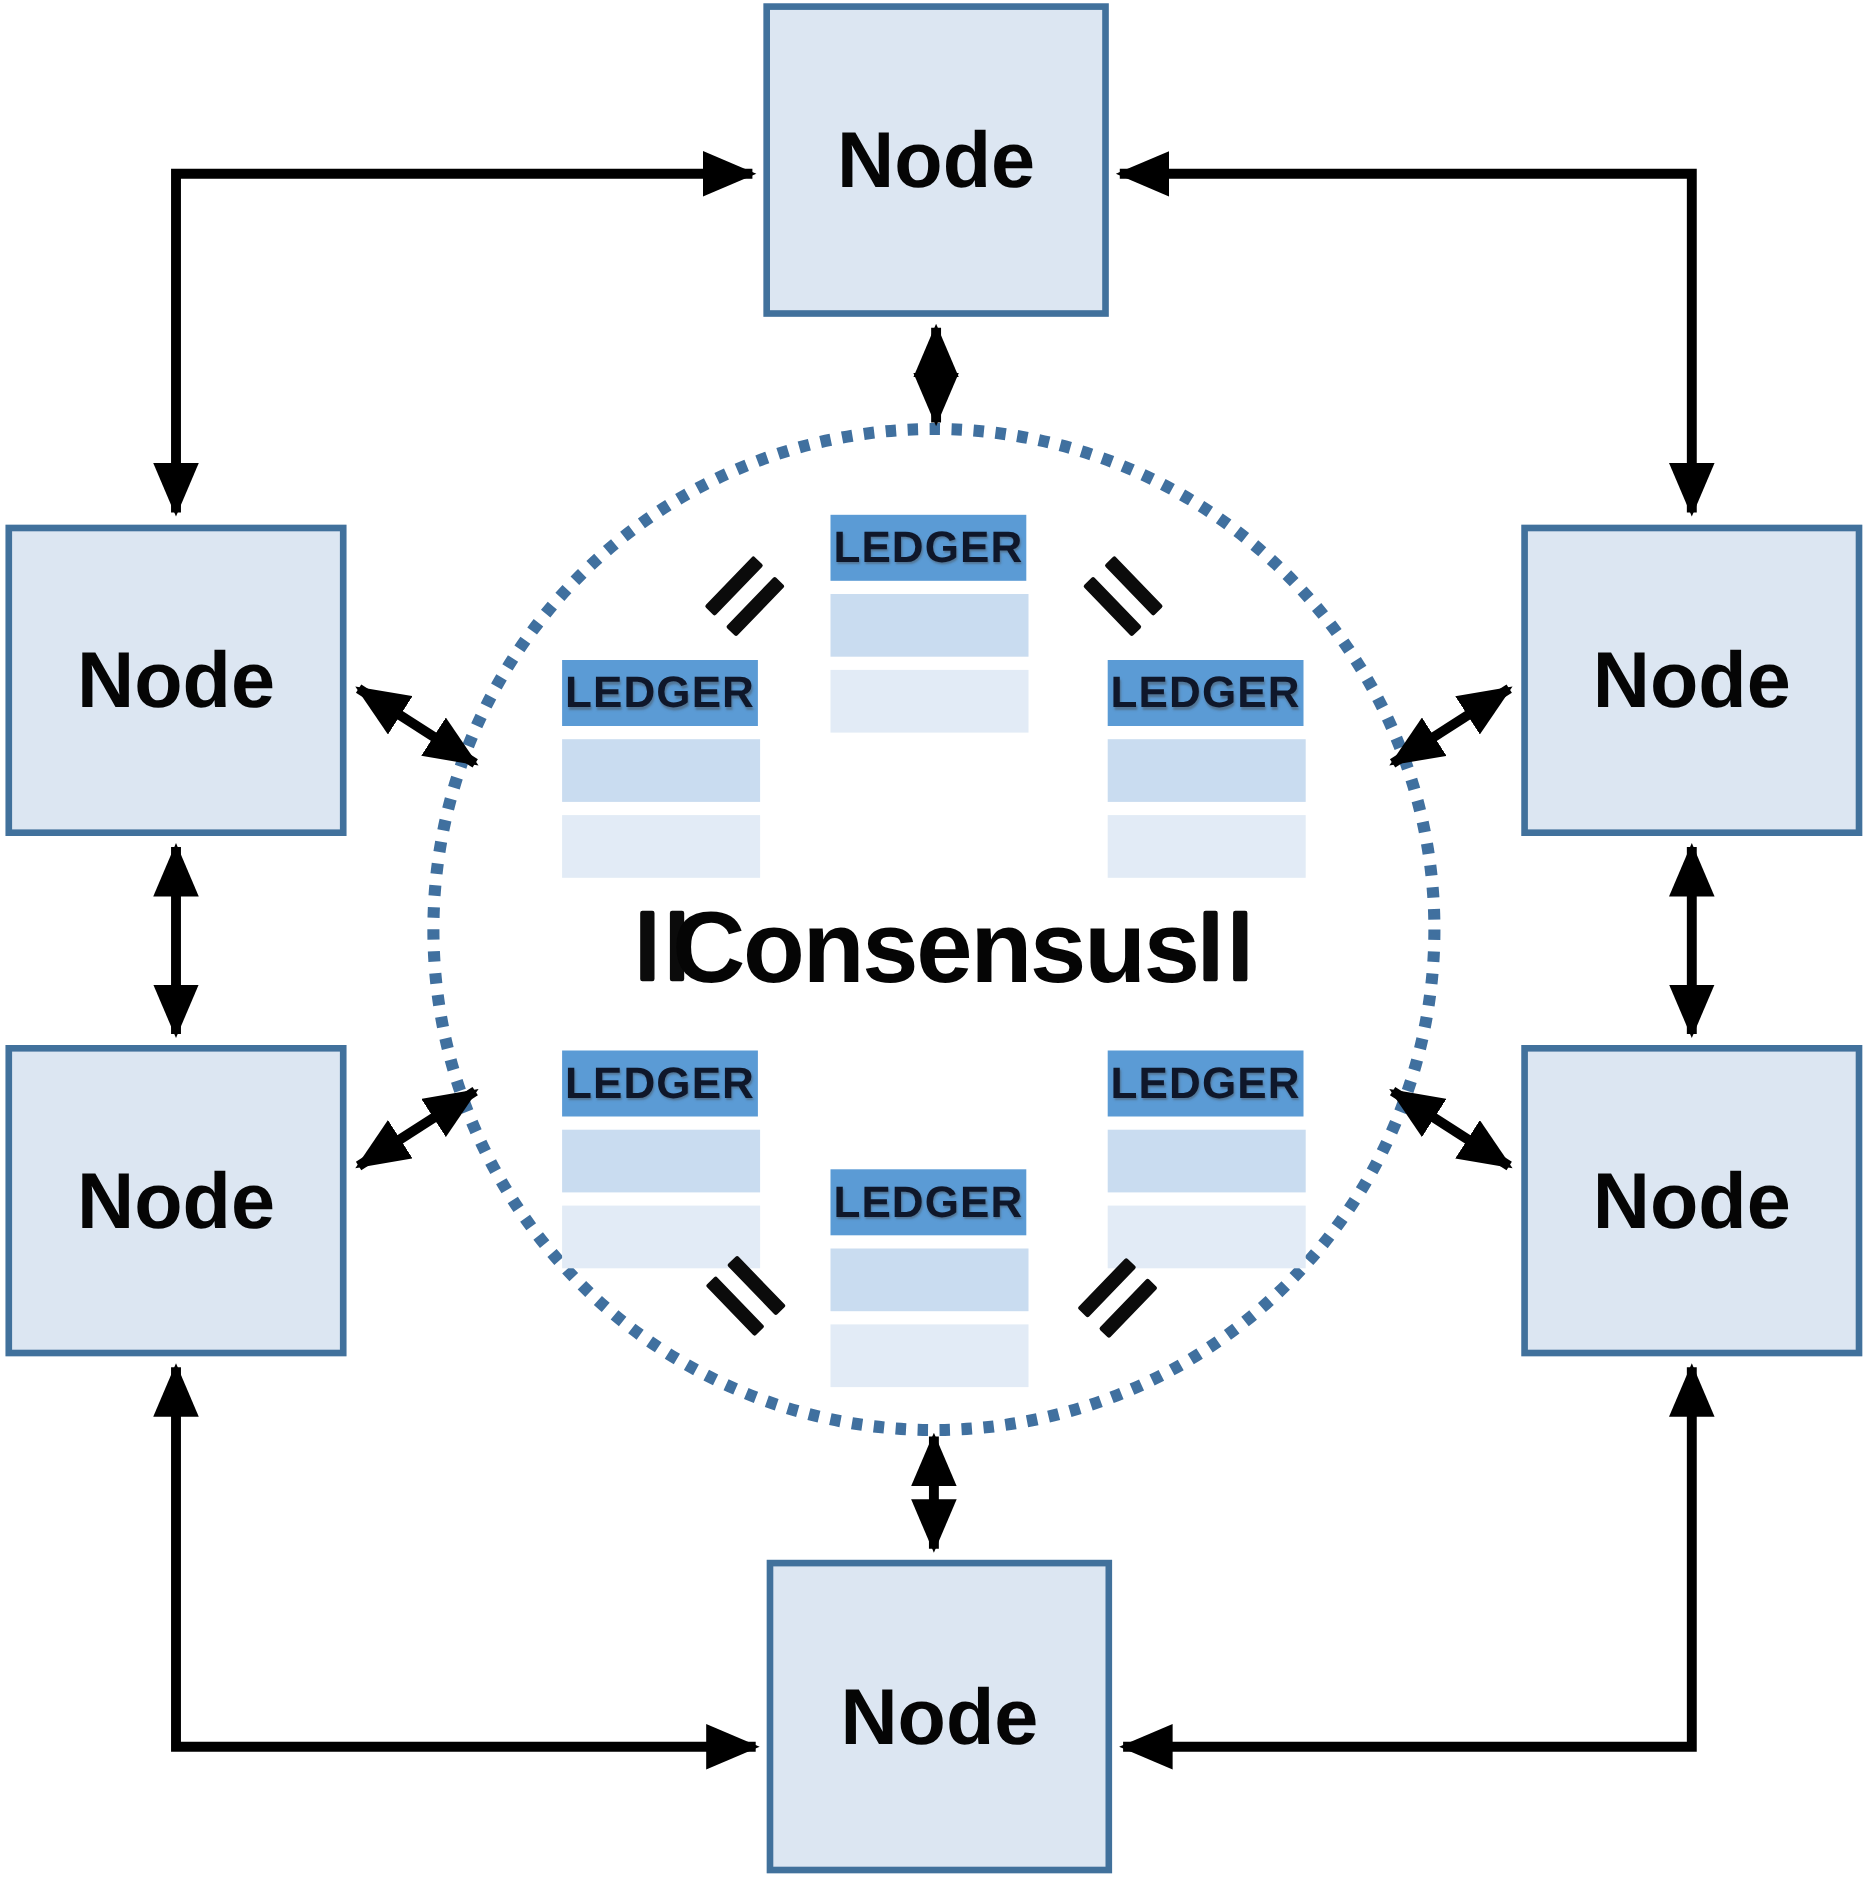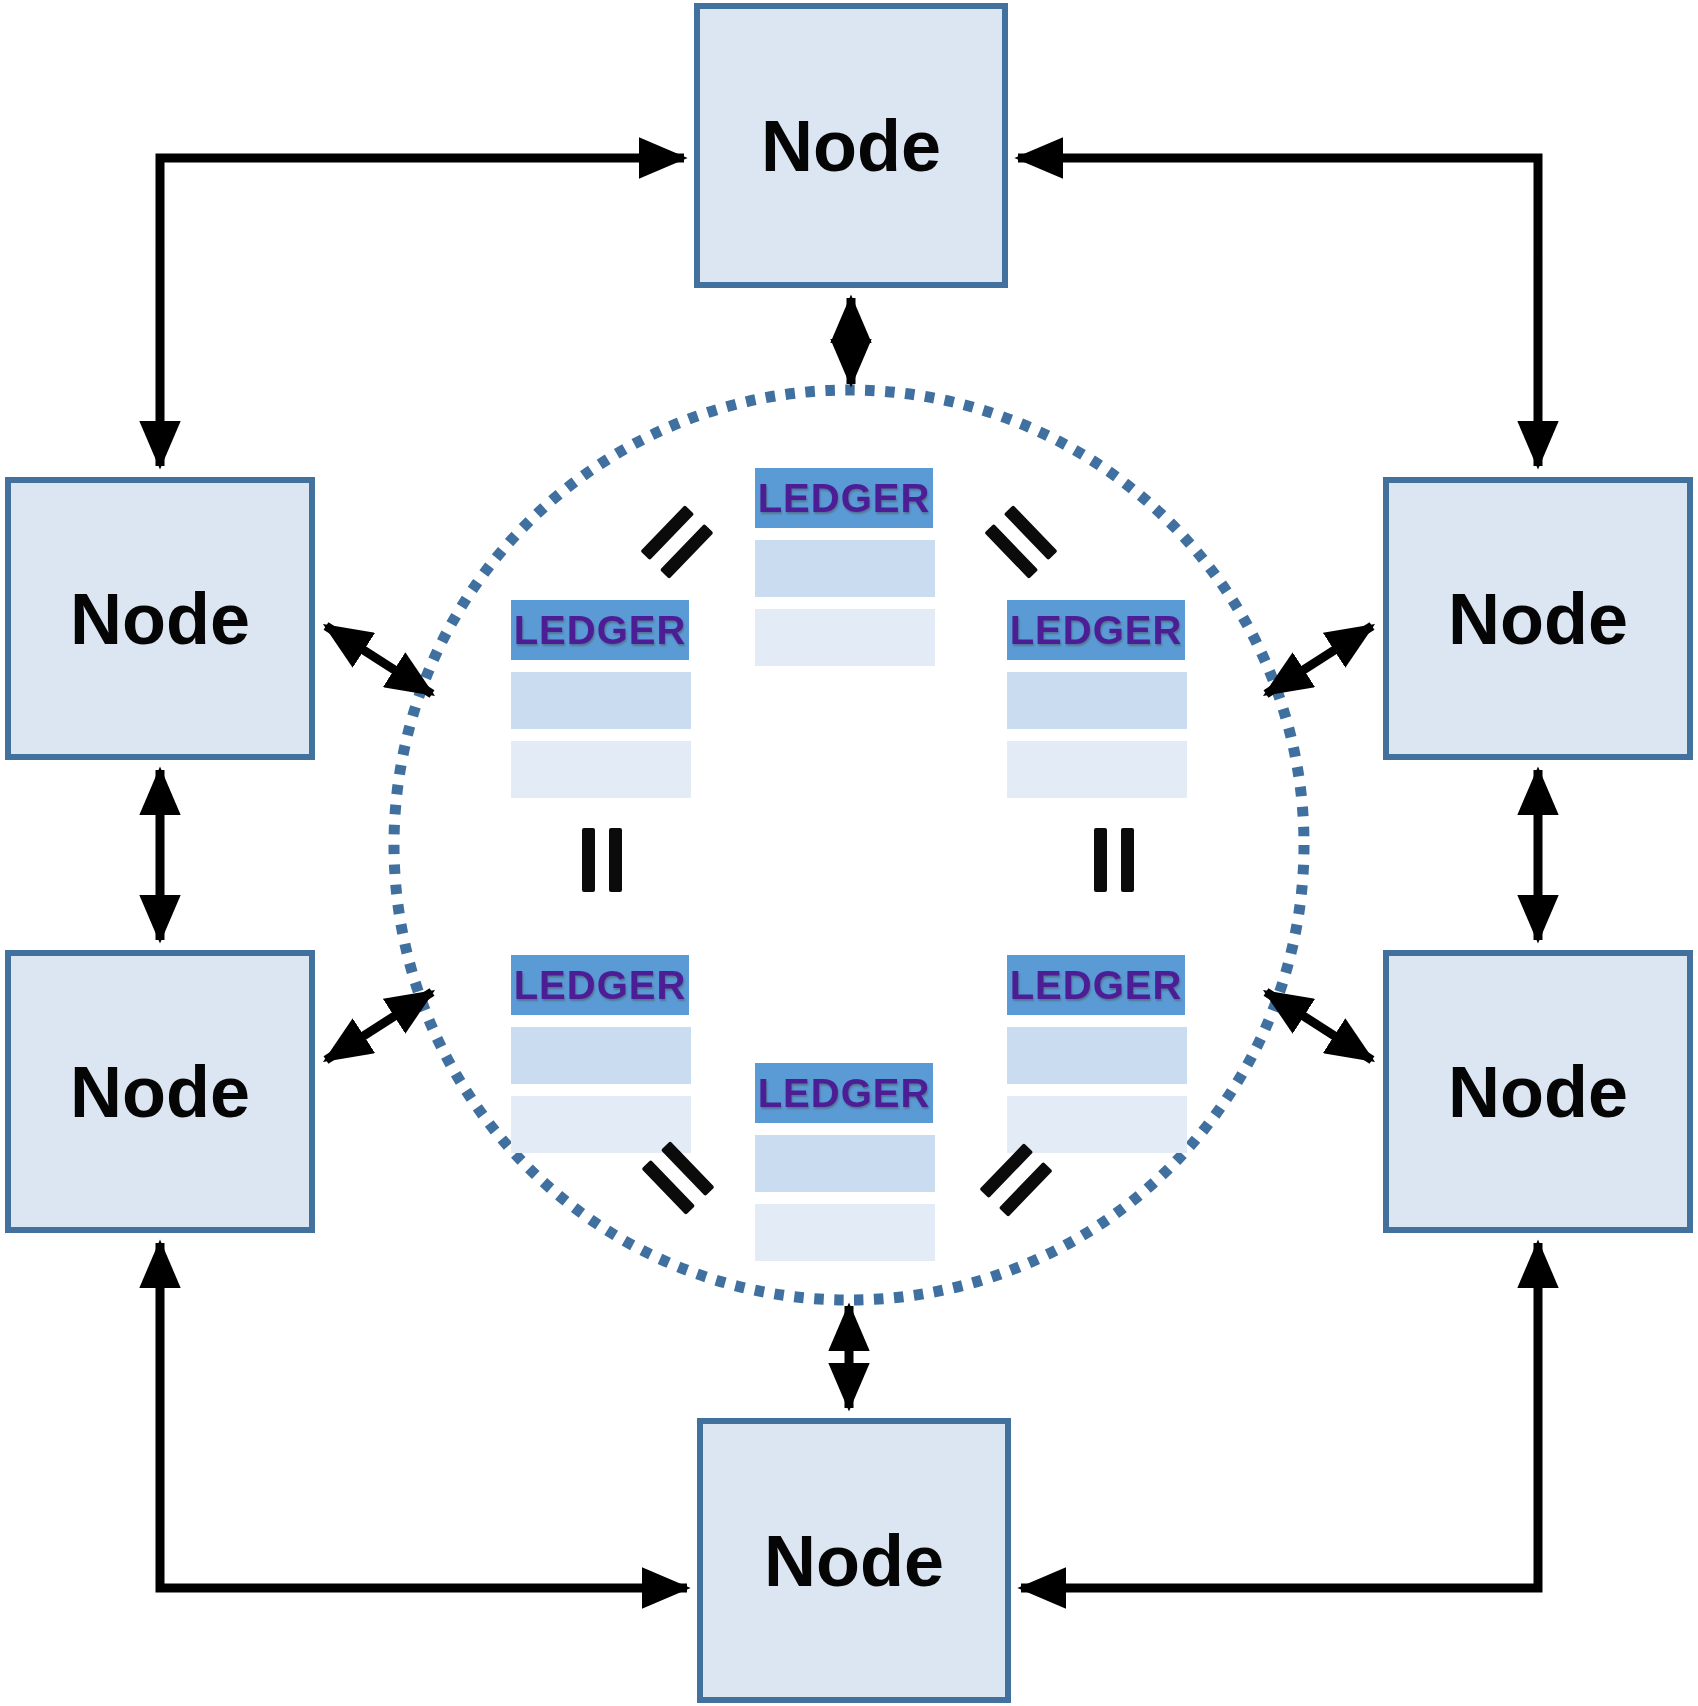--- a/index.html
+++ b/index.html
@@ -29,21 +29,21 @@
   #node-left-lower {left:5px;   top:950px;  width:310px; height:283px;}
   #node-right-upper{left:1383px;top:477px;  width:310px; height:283px;}
   #node-right-lower{left:1383px;top:950px;  width:310px; height:283px;}
   #node-bottom     {left:697px; top:1418px; width:314px; height:285px;}
 
   
   .ledger{position:absolute;width:180px;}
   .ledger-header{
     width:178px;height:60px;background:#5b9bd5;
     display:flex;align-items:center;justify-content:center;
-    color:#4c1d95;font-size:40px;font-weight:600;letter-spacing:1px;
+    color:#0f172a;font-size:40px;font-weight:600;letter-spacing:1px;
     text-shadow:1px 2px 2px rgba(70,70,70,.45);
   }
   .ledger-row{width:180px;height:57px;margin-top:12px;}
   .ledger-row.r1{background:#c9dcf0;}
   .ledger-row.r2{background:#e2ebf6;}
 
   #ledger-top-center   {left:755px; top:468px;}
   #ledger-upper-left   {left:511px; top:600px;}
   #ledger-upper-right  {left:1007px;top:600px;}
   #ledger-lower-left   {left:511px; top:955px;}
@@ -168,14 +168,15 @@
   </div>
   <div class="equals" id="eq-bottom-left">
     <div class="bar"></div>
     <div class="bar"></div>
   </div>
   <div class="equals" id="eq-bottom-right">
     <div class="bar"></div>
     <div class="bar"></div>
   </div>
 
+  <div id="consensus-label">Consensus</div>
 
 </div>
 
 </body></html>

